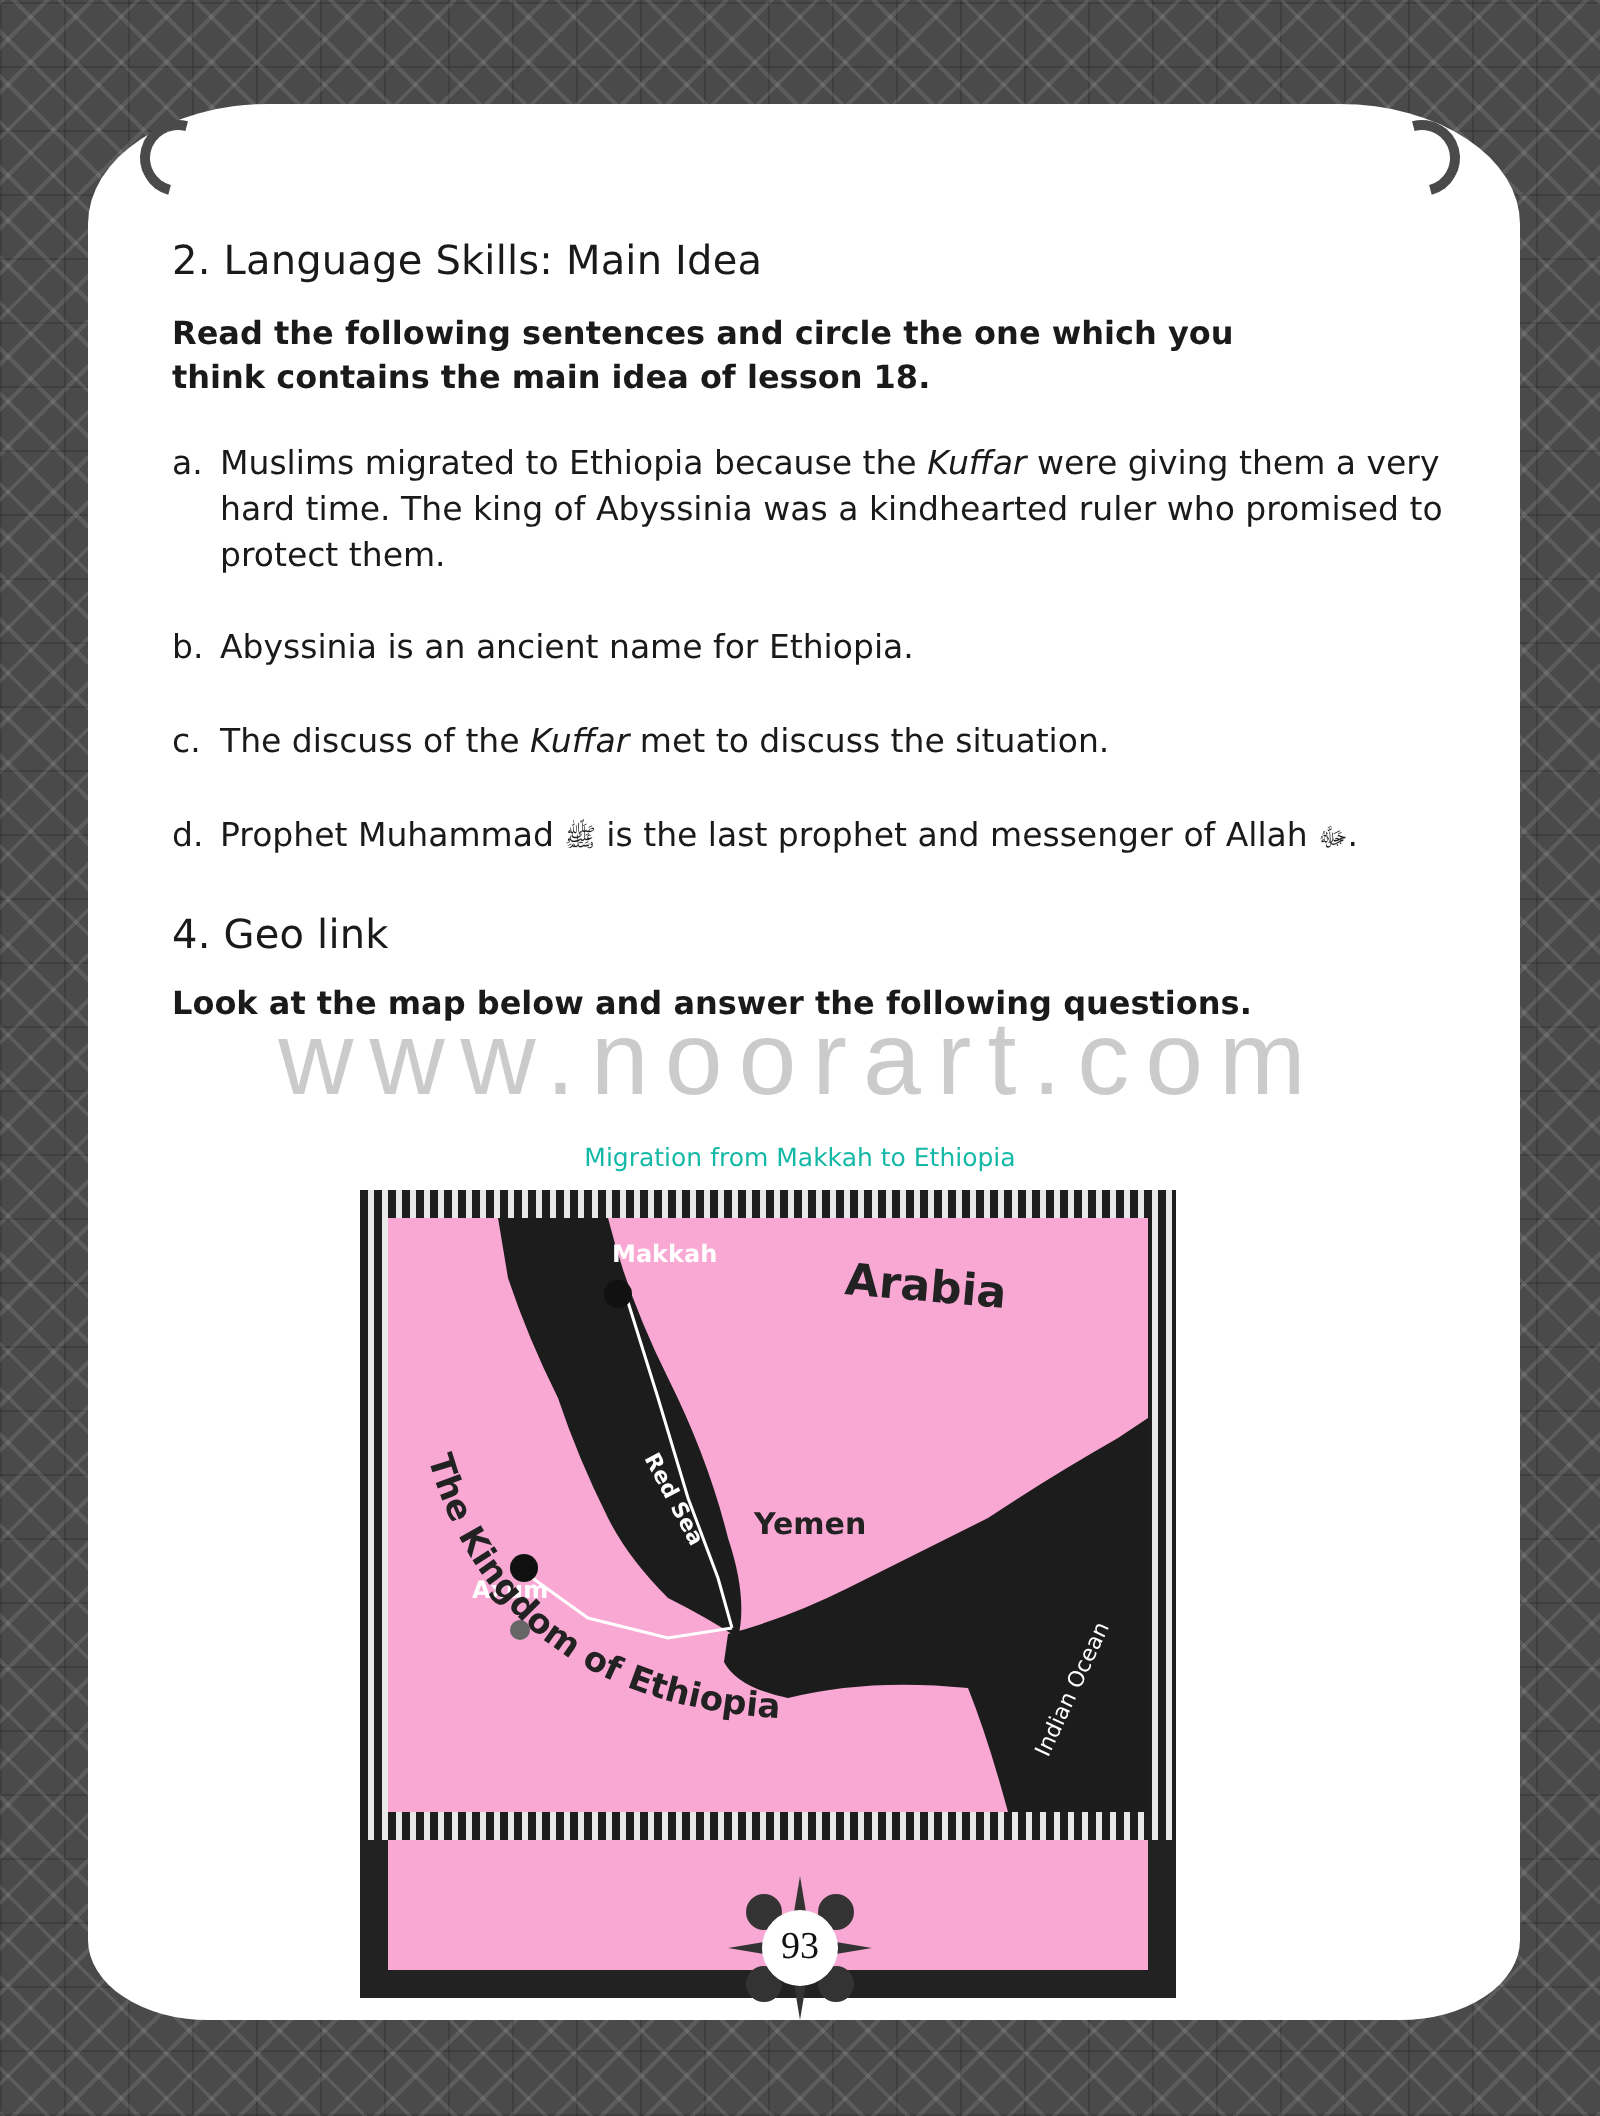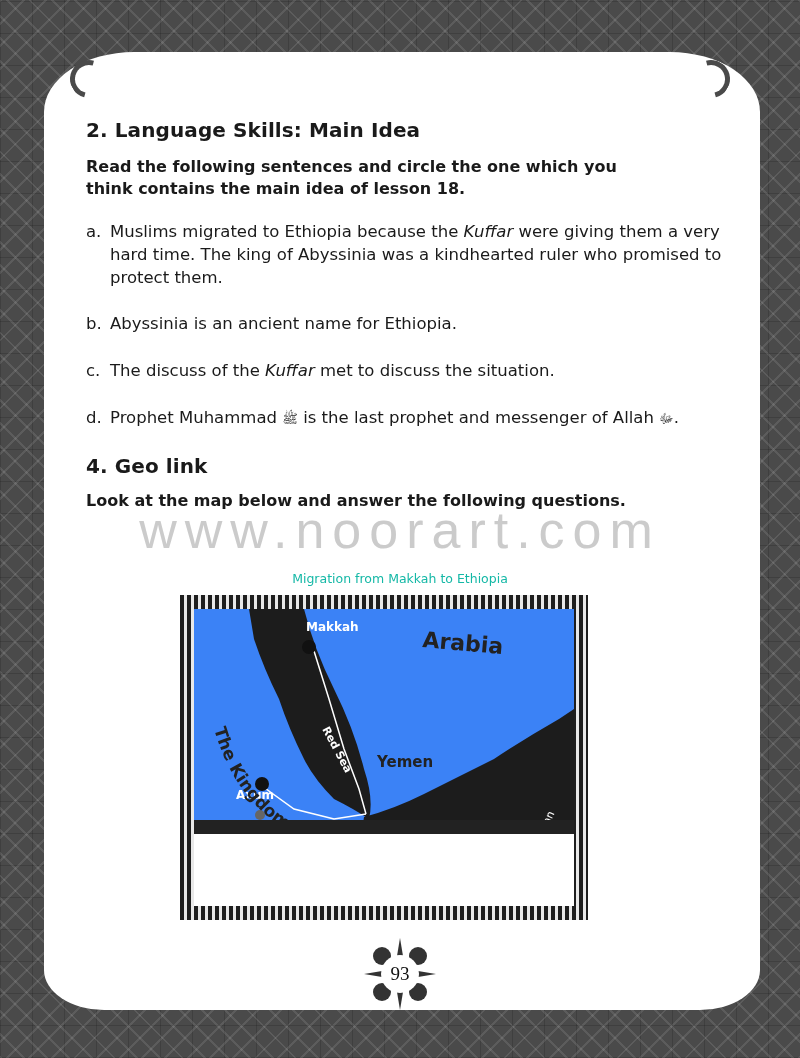--- a/index.html
+++ b/index.html
@@ -15,37 +15,37 @@
   }
   .page {
     position:absolute; left:44px; top:52px; width:716px; height:958px;
     background:#ffffff;
     border-radius: 90px 90px 60px 60px / 60px 60px 40px 40px;
   }
   .scroll { position:absolute; width:28px; height:28px; border:5px solid #4a4a4a; border-radius:50%; border-right-color:transparent; border-bottom-color:transparent; }
   .scroll.tl { left:70px; top:60px; transform:rotate(-30deg); }
   .scroll.tr { right:70px; top:60px; transform:rotate(120deg); }
   .content { position:absolute; left:86px; top:118px; width:660px; color:#1a1a1a; }
-  h2 { font-size:20px; font-weight:bold; margin:0; letter-spacing:0.1px; }
+  h2 { font-size:20px; font-weight:normal; margin:0; letter-spacing:0.1px; }
   .instr { font-size:16px; font-weight:bold; line-height:22px; margin-top:14px; }
   .item { font-size:16.5px; line-height:23px; display:flex; }
   .item .lbl { width:24px; flex:none; }
   .item em { font-style:italic; }
   .hon { font-size:13px; }
   .watermark {
     position:absolute; left:0; top:500px; width:800px; text-align:center;
     font-family:Liberation Sans, sans-serif; font-size:52px; letter-spacing:8px;
     color:rgba(160,160,160,0.55); pointer-events:none; white-space:nowrap;
   }
   .map-title { position:absolute; left:0; width:800px; top:571px; text-align:center; font-size:12.5px; color:#14b8a6; }
   .map {
-    position:absolute; left:180px; top:595px; width:408px; height:239px;
+    position:absolute; left:180px; top:595px; width:408px; height:404px;
     box-sizing:border-box; border:14px solid #222;
     outline:2px solid #222; outline-offset:-4px;
-    background:#3b82f6; overflow:hidden;
+    background:#f9a8d4; overflow:hidden;
   }
   .map-frame {
     position:absolute; left:180px; top:595px; width:408px; height:325px; box-sizing:border-box;
     border:14px solid transparent;
     border-image: repeating-linear-gradient(90deg,#1e1e1e 0 4px,#e8e8e8 4px 7px) 14;
     pointer-events:none;
   }
   .map svg { position:absolute; left:0; top:0; }
   .pageno {
     position:absolute; left:364px; top:938px; width:72px; height:72px;

